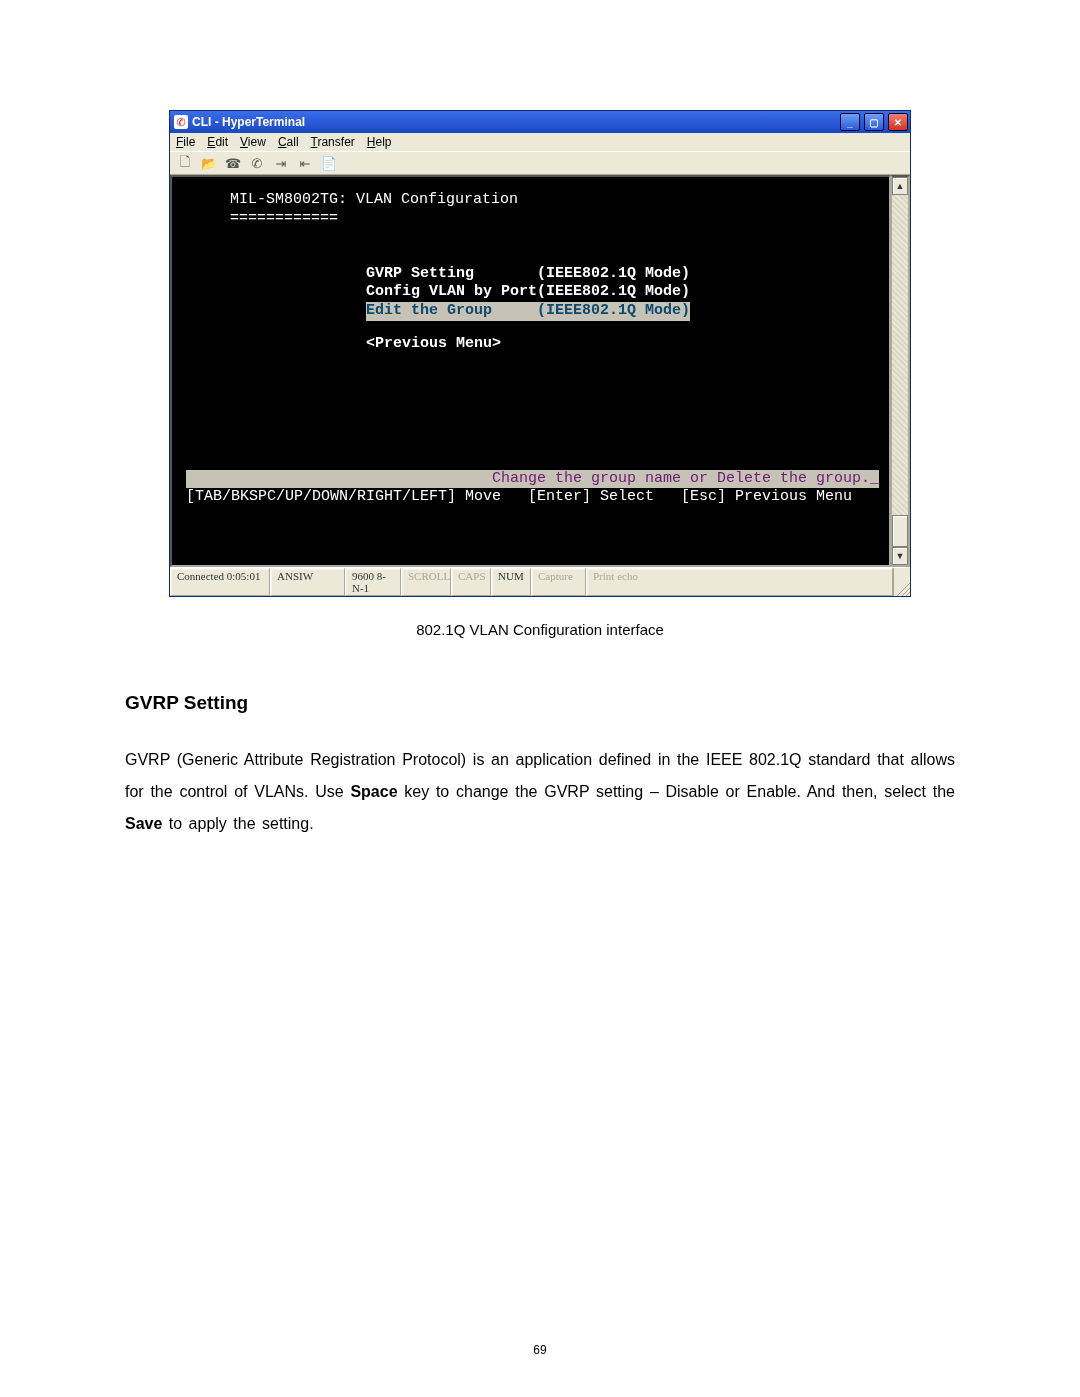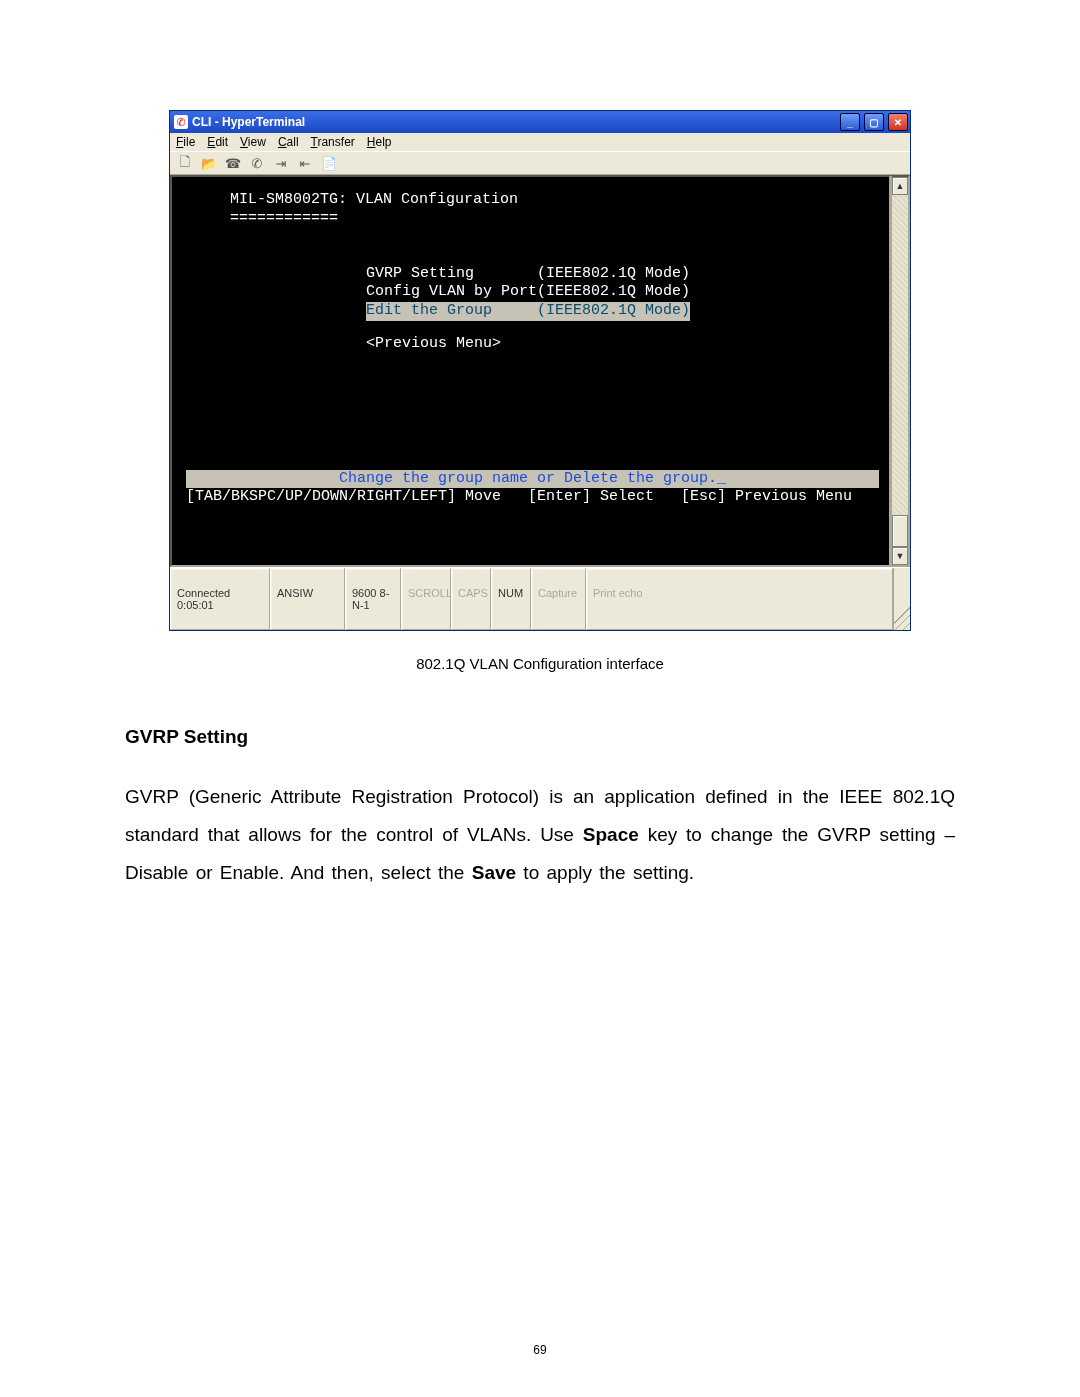--- a/index.html
+++ b/index.html
@@ -91,31 +91,31 @@
     font-family: "Courier New", monospace;
     font-size: 15px;
     line-height: 1.25;
     padding: 8px 10px 0 14px;
     min-height: 380px;
     position: relative;
   }
   .terminal .hdr { margin-top: 6px; margin-left: 44px;}
   .terminal .uline { margin-left: 44px; letter-spacing: 0;}
   .terminal .menu-block { margin-top: 36px; margin-left: 180px;}
-  .terminal .menu-row { white-space: pre; }
+  .terminal .menu-row { white-space: pre; font-weight: bold; }
   .terminal .menu-row.sel .selcell{
     background: #c6c3b6; color: #0c4a6e;
   }
   .terminal .menu-row.sel .selcell {
     display: inline-block;
   }
   .terminal .hint-bar {
     margin-top: 116px;
-    background: #c6c3b6; color: #1d4ed8;
-    text-align: center;
+    background: #c6c3b6; color: #701a75;
+    text-align: right;
     white-space: pre;
   }
   .terminal .nav-hint {
     white-space: pre;
   }
   .vscroll {
     width: 16px;
     background: #ece9d8;
     border: 2px inset #aca899;
     border-left: 1px solid #aca899;
@@ -136,23 +136,24 @@
     border-top: 1px solid #fff;
     background: #ece9d8;
     display: flex;
     font-size: 11px;
     color: #333;
   }
   .statusbar .cell {
     border: 1px solid #aca899;
     border-top-color: #fff;
     border-left-color: #fff;
-    padding: 18px 6px;
+    padding: 1px 6px;
     box-sizing: border-box;
     box-shadow: inset 1px 1px 0 #f4f3ee;
+    font-family: Liberation Serif, serif;
   }
   .statusbar .cell.disabled { color: #aca899; }
   .statusbar .grip {
     width: 16px;
     border-left: 1px solid #aca899;
     background:
       linear-gradient(135deg, transparent 70%, #aca899 70%, #aca899 72%, transparent 72%,
                                transparent 80%, #aca899 80%, #aca899 82%, transparent 82%,
                                transparent 90%, #aca899 90%, #aca899 92%, transparent 92%);
   }
@@ -161,21 +162,21 @@
     text-align: center;
     font-size: 15px;
     margin-top: 24px;
   }
   .section-title {
     font-weight: bold;
     font-size: 19px;
     margin-top: 54px;
   }
   .body-text {
-    font-size: 19px;
+    font-size: 16px;
     margin-top: 30px;
     line-height: 2.0;
     text-align: justify;
     word-spacing: 2px;
   }
   .body-text b { font-weight: bold; }
   .page-num {
     position: absolute;
     bottom: 40px;
     left: 0; right: 0;

